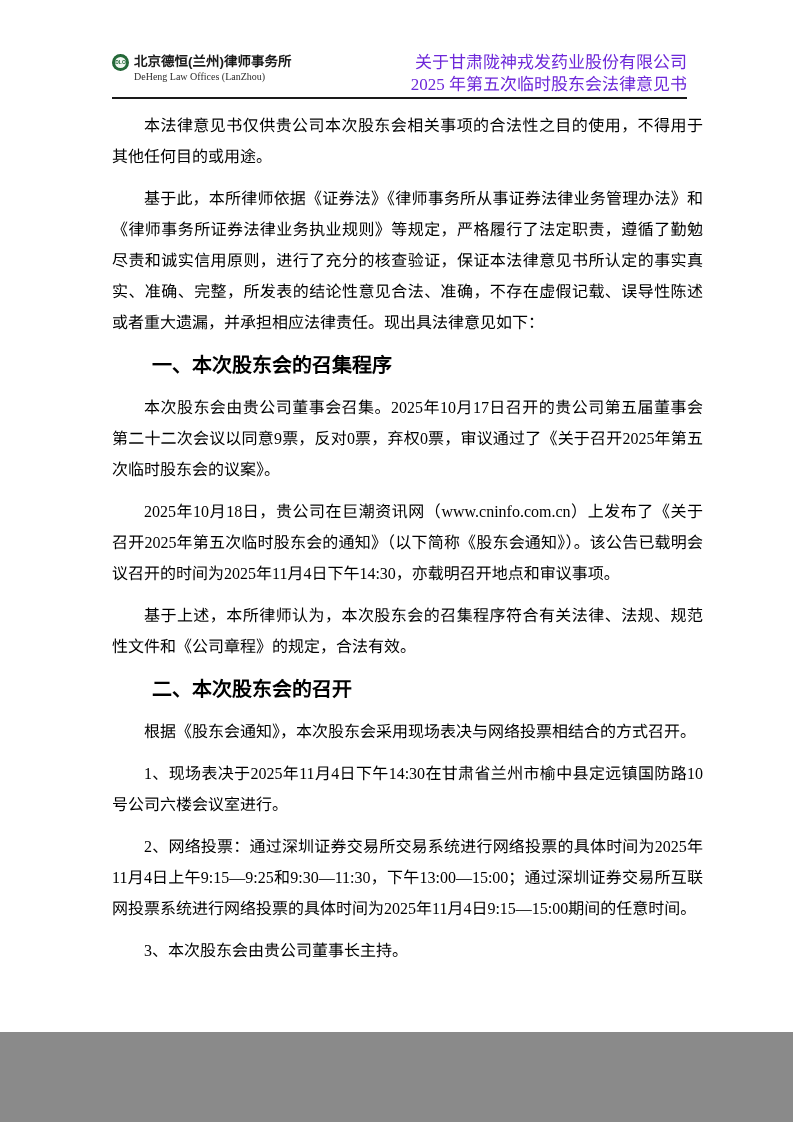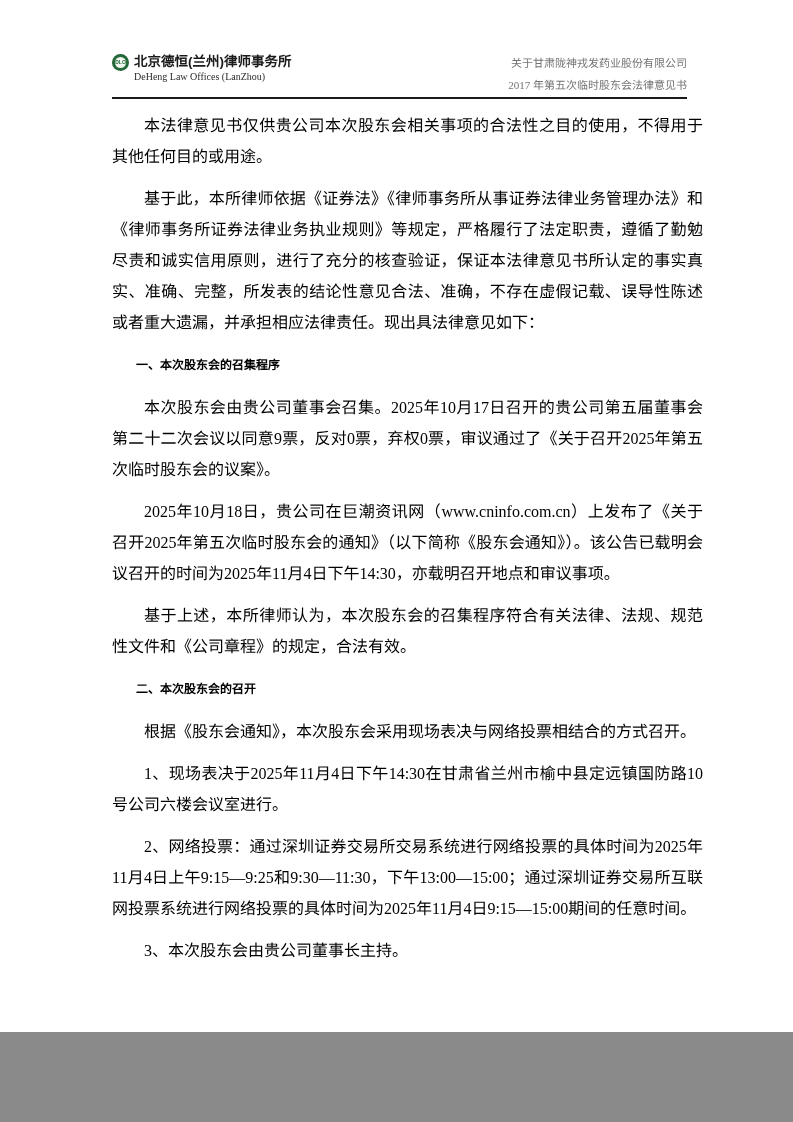--- a/index.html
+++ b/index.html
@@ -69,23 +69,23 @@
   }
   .firm-en {
     font-family: Liberation Serif, serif;
     font-size: 10px;
     line-height: 13px;
     color: #2b2b2b;
     white-space: nowrap;
   }
   .doc-title {
     text-align: right;
-    font-size: 11px;
+    font-size: 17px;
     line-height: 22px;
-    color: #737373;
+    color: #6d28d9;
     white-space: nowrap;
     margin-left: 16px;
   }
   .rule {
     position: absolute;
     top: 97px;
     left: 112px;
     right: 106px;
     height: 0;
     border-top: 2px solid #1a1a1a;
@@ -103,21 +103,21 @@
     line-height: 31px;
     text-indent: 2em;
     text-align: justify;
     text-justify: inter-ideograph;
     color: #000;
   }
   .content h2 {
     margin: 12px 0 12px 0;
     font-family: "Liberation Sans", sans-serif;
     font-weight: bold;
-    font-size: 12px;
+    font-size: 20px;
     line-height: 30px;
     text-indent: 2em;
     color: #000;
   }
   
   .footer {
     position: absolute;
     top: 1030px;
     left: 0;
     right: 0;
@@ -137,21 +137,21 @@
       <span class="logo">
         <span class="logo-inner">DLO</span>
       </span>
       <span class="firm-names">
         <div class="firm-cn">北京德恒(兰州)律师事务所</div>
         <div class="firm-en">DeHeng Law Offices (LanZhou)</div>
       </span>
     </div>
     <div class="doc-title">
       <div>关于甘肃陇神戎发药业股份有限公司</div>
-      <div>2017 年第五次临时股东会法律意见书</div>
+      <div>2025 年第五次临时股东会法律意见书</div>
     </div>
   </div>
 
   <div class="rule"></div>
 
   <div class="content">
     <p>本法律意见书仅供贵公司本次股东会相关事项的合法性之目的使用，不得用于其他任何目的或用途。</p>
     <p>基于此，本所律师依据《证券法》《律师事务所从事证券法律业务管理办法》和《律师事务所证券法律业务执业规则》等规定，严格履行了法定职责，遵循了勤勉尽责和诚实信用原则，进行了充分的核查验证，保证本法律意见书所认定的事实真实、准确、完整，所发表的结论性意见合法、准确，不存在虚假记载、误导性陈述或者重大遗漏，并承担相应法律责任。现出具法律意见如下：</p>
     <h2>一、本次股东会的召集程序</h2>
     <p>本次股东会由贵公司董事会召集。2025年10月17日召开的贵公司第五届董事会第二十二次会议以同意9票，反对0票，弃权0票，审议通过了《关于召开2025年第五次临时股东会的议案》。</p>

